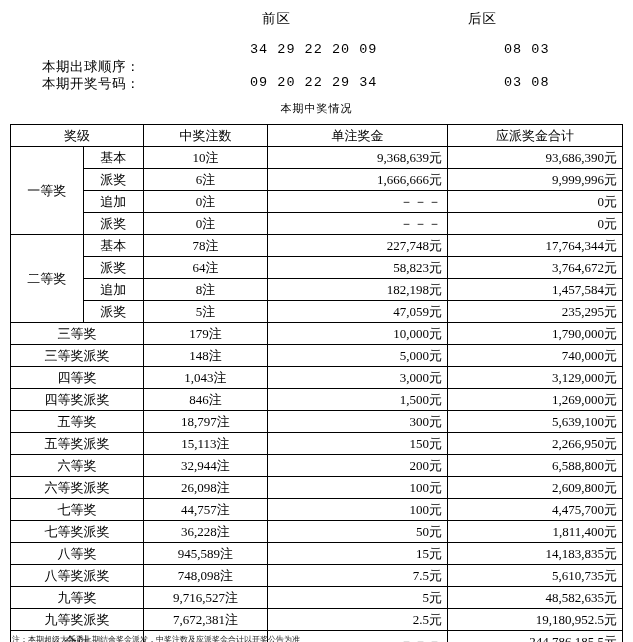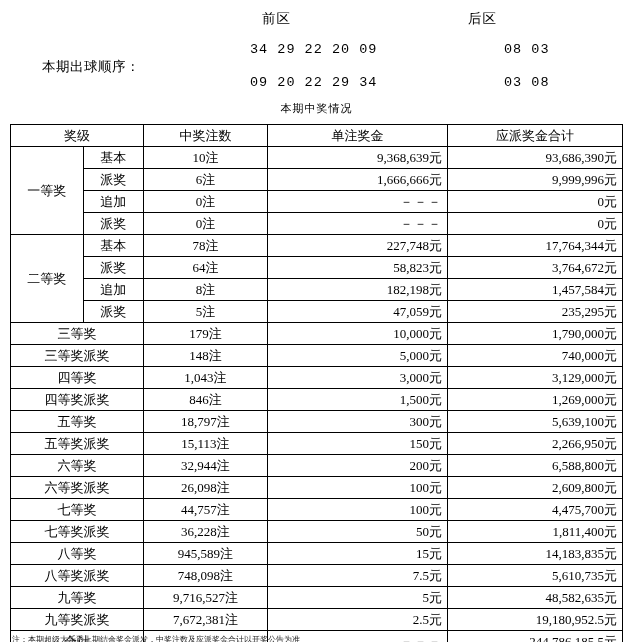--- a/index.html
+++ b/index.html
@@ -125,20 +125,21 @@
 <div class="page">
 
   <div class="zone-head">
     <div class="zone-label zone-front-label">前区</div>
     <div class="zone-label zone-back-label">后区</div>
 
     <div class="row-label row-order-label">本期出球顺序：</div>
     <div class="nums order-front">34 29 22 20 09</div>
     <div class="nums order-back">08 03</div>
 
+    <div class="row-label row-draw-label">本期开奖号码：</div>
     <div class="nums draw-front">09 20 22 29 34</div>
     <div class="nums draw-back">03 08</div>
   </div>
 
   <div class="section-title">本期中奖情况</div>
 
   <table class="prize">
     <thead>
       <tr>
         <th class="c-level" colspan="2">奖级</th>

